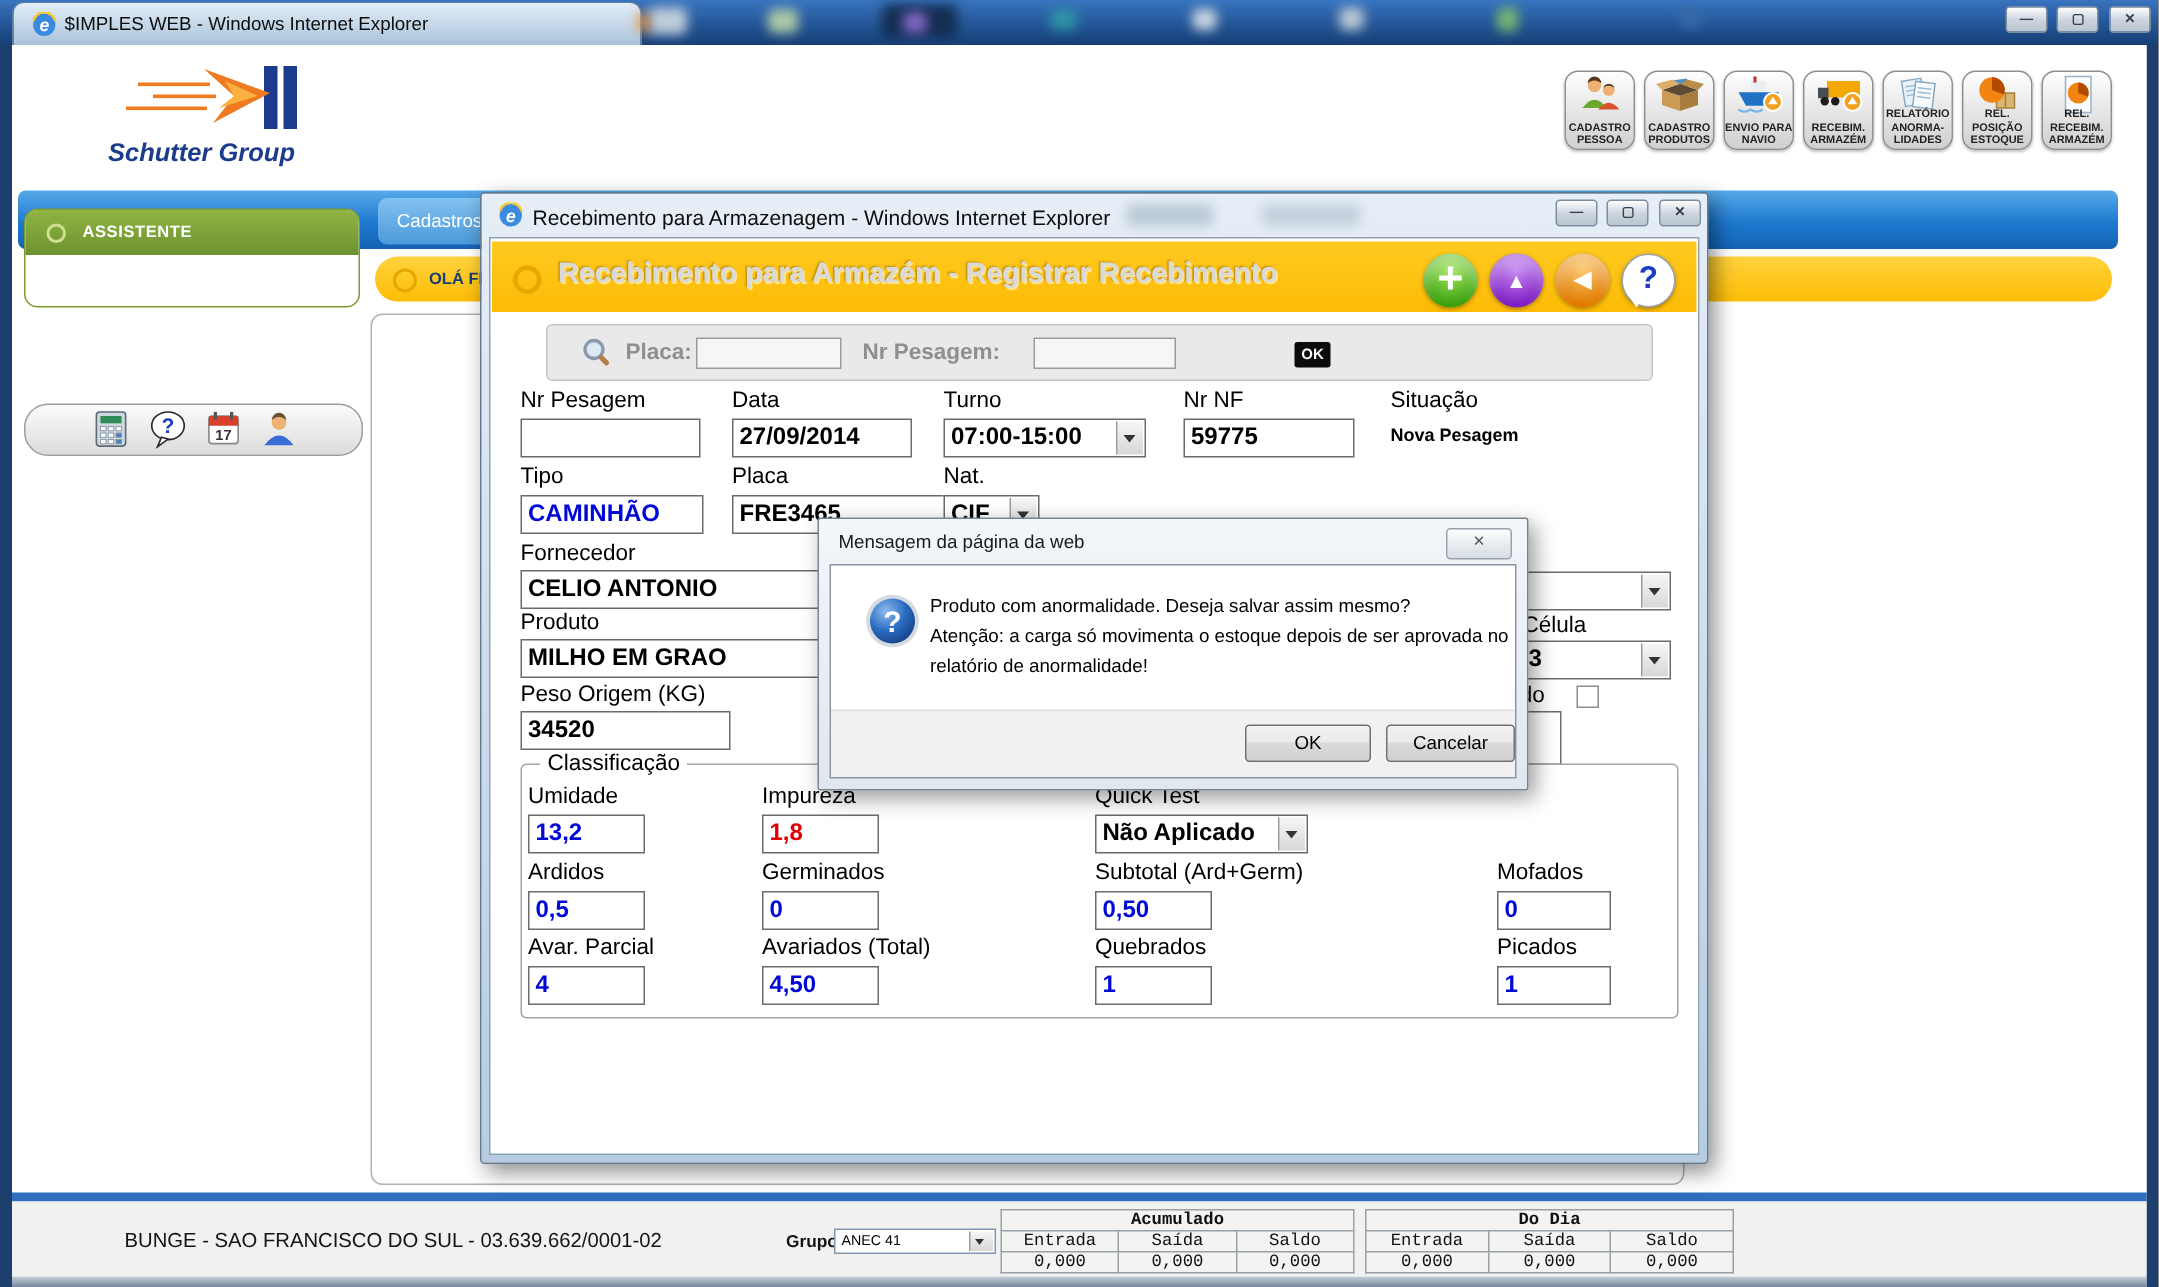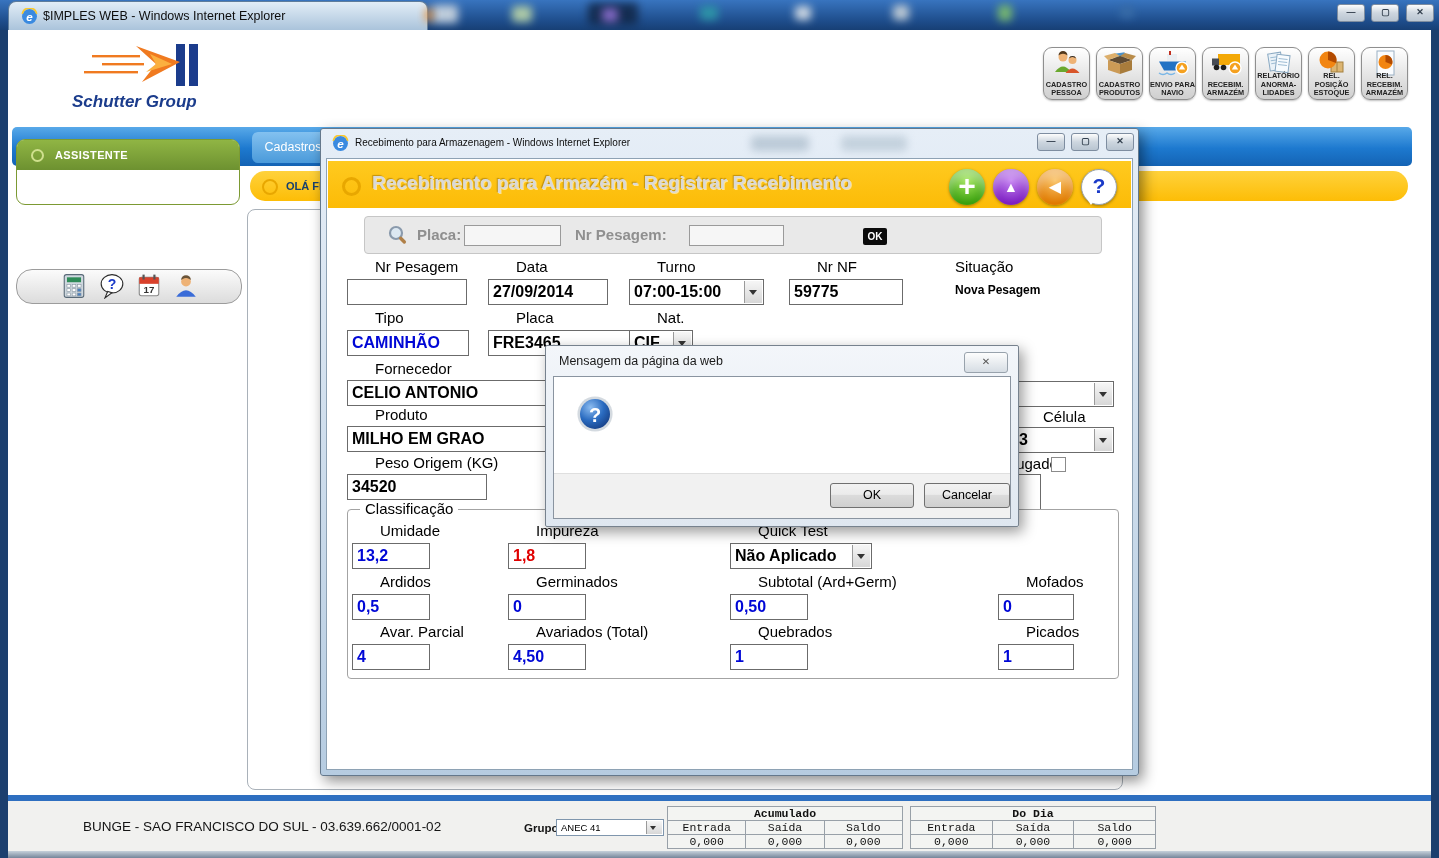--- a/index.html
+++ b/index.html
@@ -55,21 +55,21 @@
   #iconstrip{position:absolute;left:16px;top:269px;width:224px;height:33px;border-radius:16px;
              border:1px solid #9c9c9c;background:linear-gradient(#fbfbfb,#dcdcdc);}
   .stripicon{position:absolute;top:3px;cursor:pointer;}
   
   #outer-panel{position:absolute;left:247px;top:209px;width:876px;height:581px;border:1px solid #a9b1b9;
                border-radius:8px;background:#fff;box-sizing:border-box;}
   
   #popup{position:absolute;left:320px;top:128px;width:819px;height:648px;z-index:20;border-radius:3px;
          background:linear-gradient(#e6eef7,#b6cce1);border:1px solid #64788c;box-sizing:border-box;
          box-shadow:4px 5px 14px rgba(0,0,0,.45);}
-  #pp-title{position:absolute;left:34px;top:8px;font-size:10px;color:#0d0d0d;white-space:nowrap;}
+  #pp-title{position:absolute;left:34px;top:8px;font-size:14px;color:#0d0d0d;white-space:nowrap;}
   #pp-content{position:absolute;left:5px;top:29px;width:807px;height:612px;background:#fff;
               border:1px solid #8ea2b4;box-sizing:border-box;}
   #gold-head{position:absolute;left:1px;top:2px;width:803px;height:47px;
              background:linear-gradient(#ffca20,#fcbb06);}
   #gold-ring{position:absolute;left:14px;top:16px;width:13px;height:13px;border-radius:50%;border:3px solid #e8a700;}
   #gold-title{position:absolute;left:44px;top:11px;font-size:19px;font-weight:bold;color:#d9d9d9;
               text-shadow:1px 1px 0 rgba(255,255,255,.55),-1px -1px 1px rgba(135,95,0,.5);white-space:nowrap;}
   .rb{position:absolute;top:8px;width:36px;height:36px;border-radius:50%;text-align:center;color:#fff;cursor:pointer;
       box-shadow:inset 0 8px 9px rgba(255,255,255,.4),0 1px 3px rgba(0,0,0,.35);}
   #rb-add{background:radial-gradient(circle at 50% 32%,#a5e75e,#3aa00e 75%);font-size:30px;line-height:33px;font-weight:bold;}
@@ -78,21 +78,21 @@
   #rb-help{background:#fff;border:1.5px solid #9aa4ae;box-sizing:border-box;color:#1a3ac8;
            font-size:21px;line-height:31px;font-weight:bold;}
   #rb-help:after{content:"";position:absolute;left:3px;bottom:-7px;border:6px solid transparent;border-top:9px solid #fff;}
   #search-strip{position:absolute;left:37px;top:57px;width:738px;height:38px;border-radius:4px;
                 border:1px solid #c6c6c6;background:#e9e9e9;box-sizing:border-box;}
   .sslabel{position:absolute;top:9px;font-size:15px;font-weight:bold;color:#8f8f8f;}
   .ssinput{position:absolute;top:8px;width:95px;height:19px;border:1px solid #9a9a9a;background:#f6f6f6;}
   #ss-ok{position:absolute;left:498px;top:11px;width:24px;height:17px;background:#0b0b0b;color:#fff;
          font-size:10px;font-weight:bold;text-align:center;line-height:17px;border-radius:2px;cursor:pointer;}
   
-  .fl{position:absolute;font-size:15px;color:#000;white-space:nowrap;margin-left:28px;}
+  .fl{position:absolute;font-size:15px;color:#000;white-space:nowrap;}
   .fl-blur{filter:blur(2.5px);color:#666;}
   .fi{position:absolute;height:24px;border:1px solid #6b6b6b;background:#fff;font-size:16px;font-weight:bold;
       line-height:24px;padding:0 4px;white-space:nowrap;overflow:hidden;box-sizing:content-box;}
   .blue{color:#0007d6;} .red{color:#e00000;}
   .sel{position:absolute;height:24px;border:1px solid #6b6b6b;background:#fff;font-size:16px;font-weight:bold;
        line-height:24px;padding:0 20px 0 4px;white-space:nowrap;box-sizing:content-box;cursor:pointer;}
   .sar{position:absolute;right:1px;top:1px;bottom:1px;width:17px;
        background:linear-gradient(#f6f6f6,#d7d7d7);border-left:1px solid #9a9a9a;}
   .sar:after{content:"";position:absolute;left:4px;top:9px;border:4.5px solid transparent;border-top:5.5px solid #333;}
   .cb{position:absolute;width:13px;height:13px;border:1px solid #8b8b8b;background:#fff;cursor:pointer;}
@@ -440,20 +440,23 @@
           <radialGradient id="qg" cx="35%" cy="28%" r="80%">
             <stop offset="0%" stop-color="#8cbcf0"></stop>
               <stop offset="55%" stop-color="#2a6bc0"></stop>
               <stop offset="100%" stop-color="#173f85"></stop>
           </radialGradient>
         </defs>
         <circle cx="20" cy="20" r="18.5" fill="#d4dae0"></circle>
         <circle cx="20" cy="20" r="15.8" fill="url(#qg)"></circle>
         <text x="20" y="28" text-anchor="middle" font-size="21" font-weight="bold" fill="#fff">?</text>
       </svg>
+      <div id="dlg-msg">Produto com anormalidade. Deseja salvar assim mesmo?
+Atenção: a carga só movimenta o estoque depois de ser aprovada no
+relatório de anormalidade!</div>
       <div id="dlg-footer">
         <div class="dlgbtn" style="left:276px;width:84px">OK</div>
         <div class="dlgbtn" style="left:370px;width:86px">Cancelar</div>
       </div>
     </div>
   </div>
 
   <div id="bottom-blue"></div>
   <div id="statusbar">
     <div id="sb-company">BUNGE - SAO FRANCISCO DO SUL - 03.639.662/0001-02</div>

